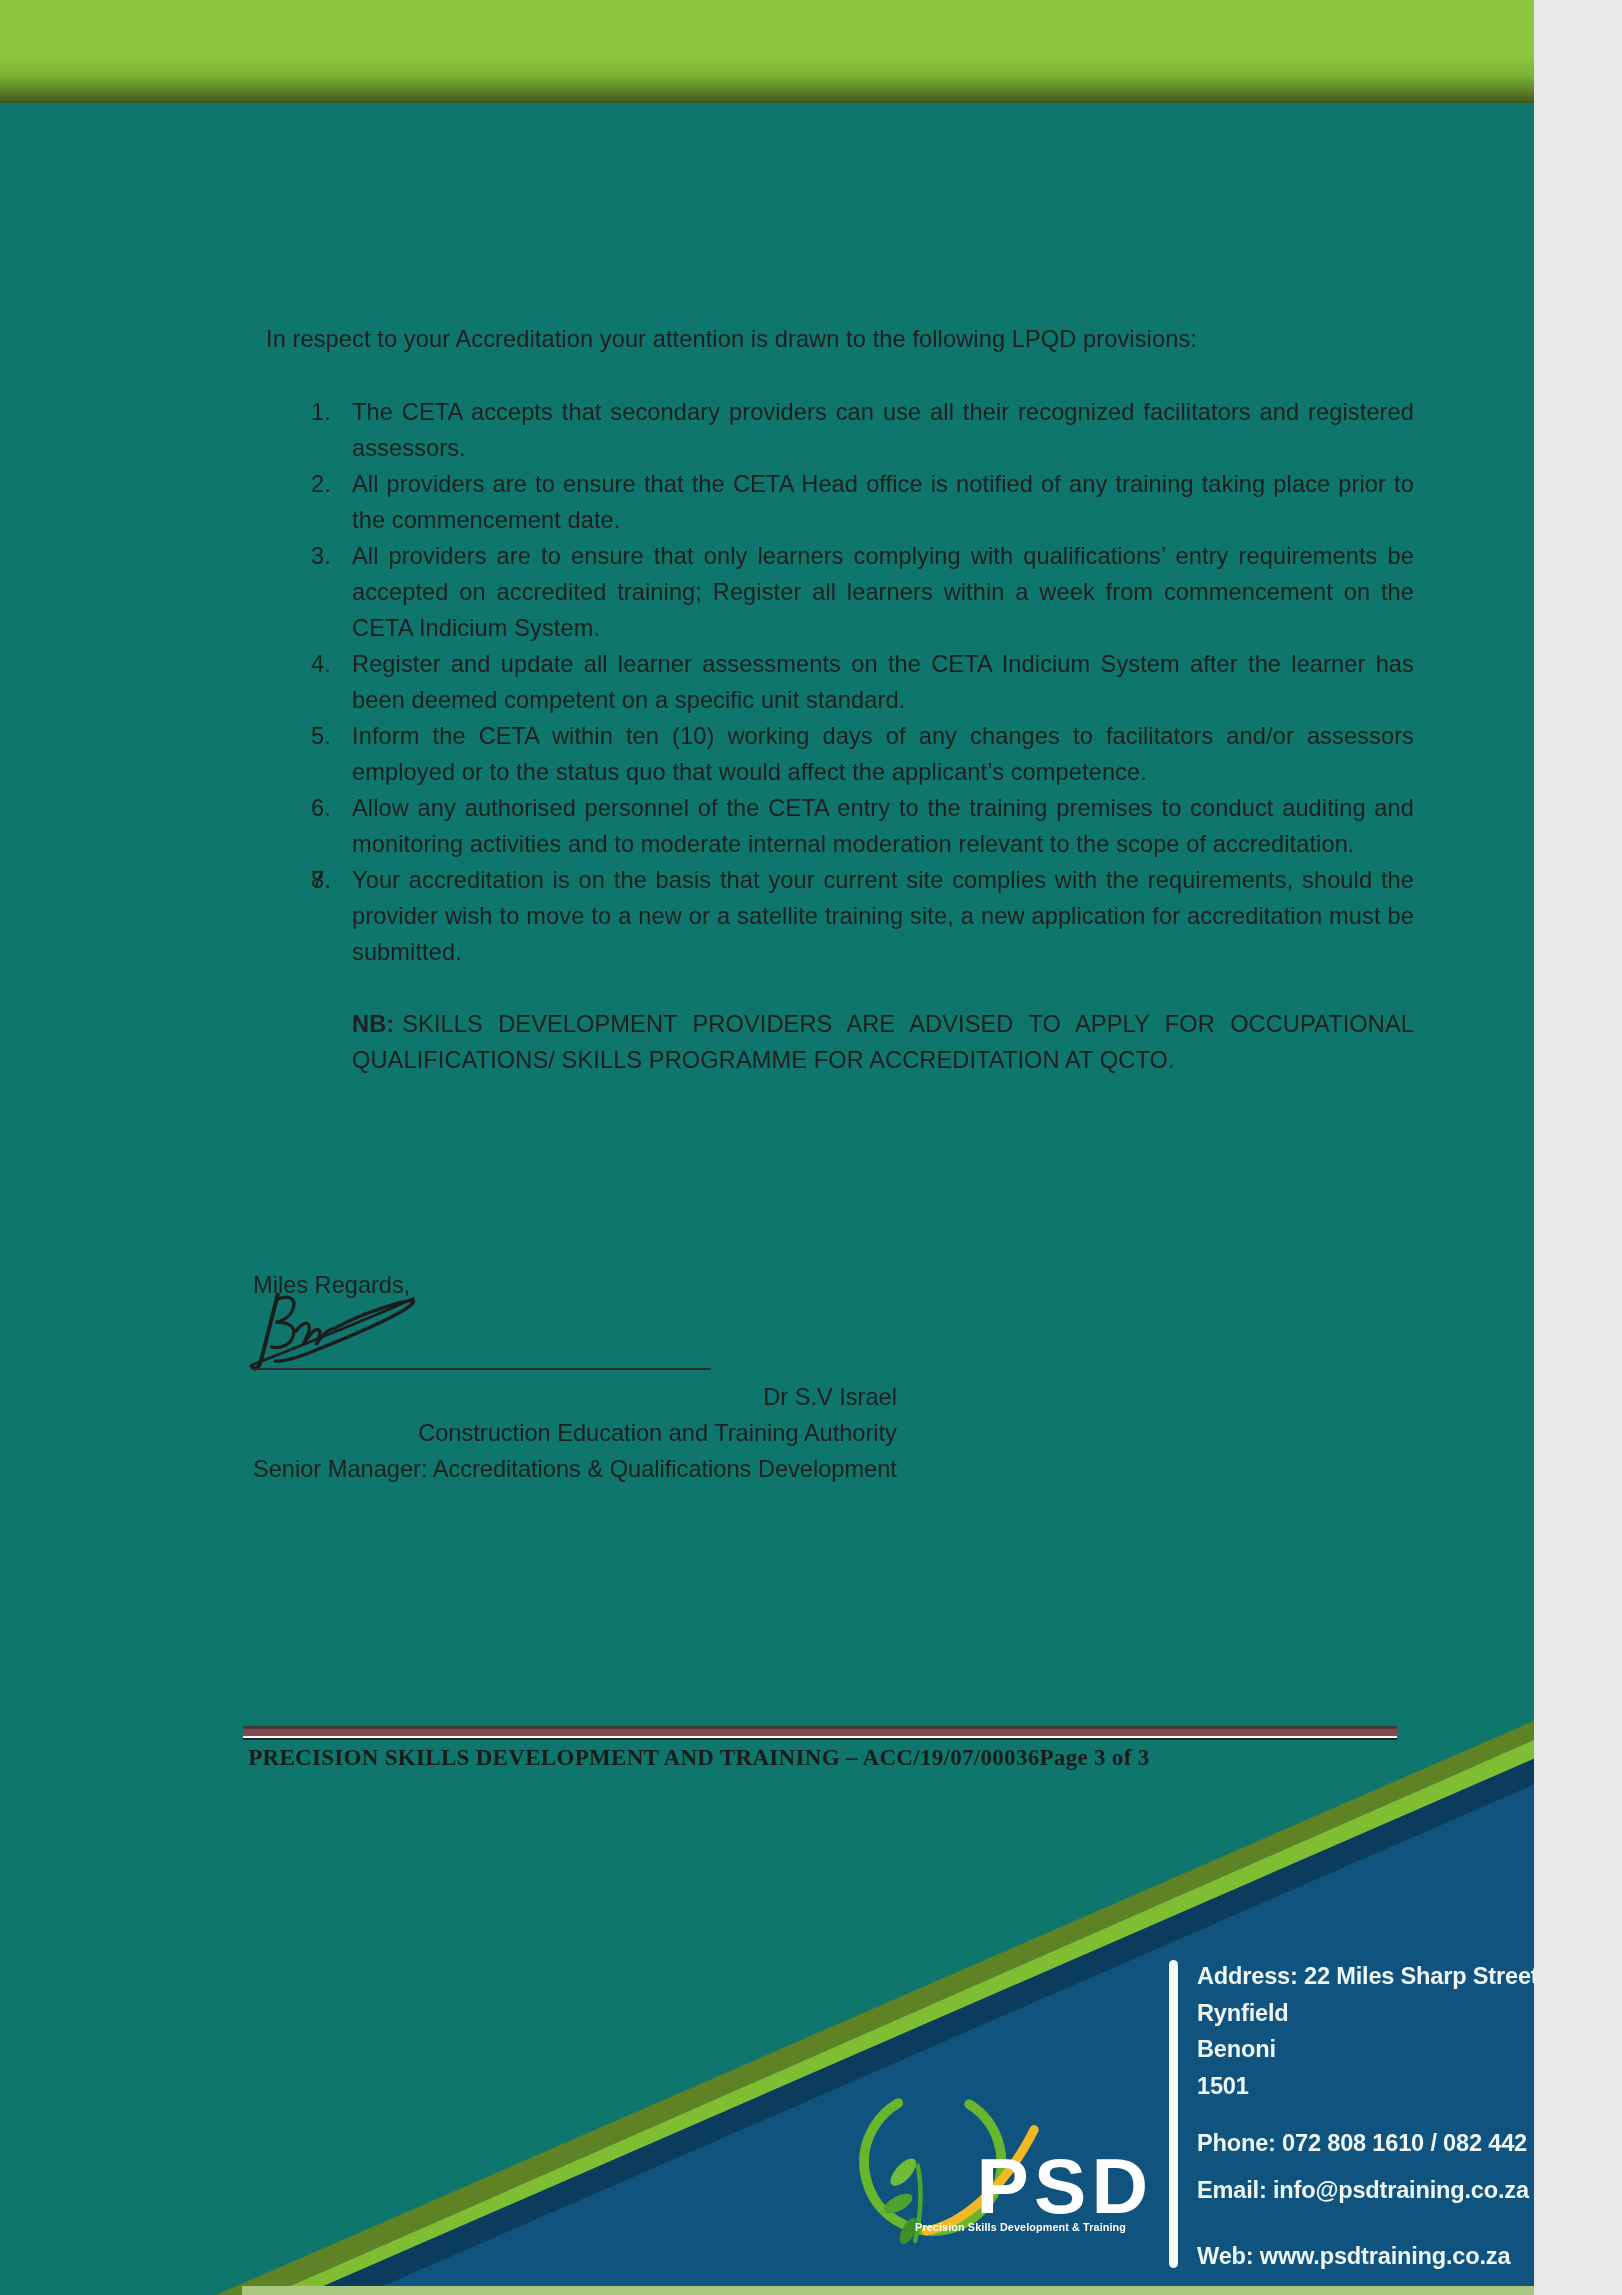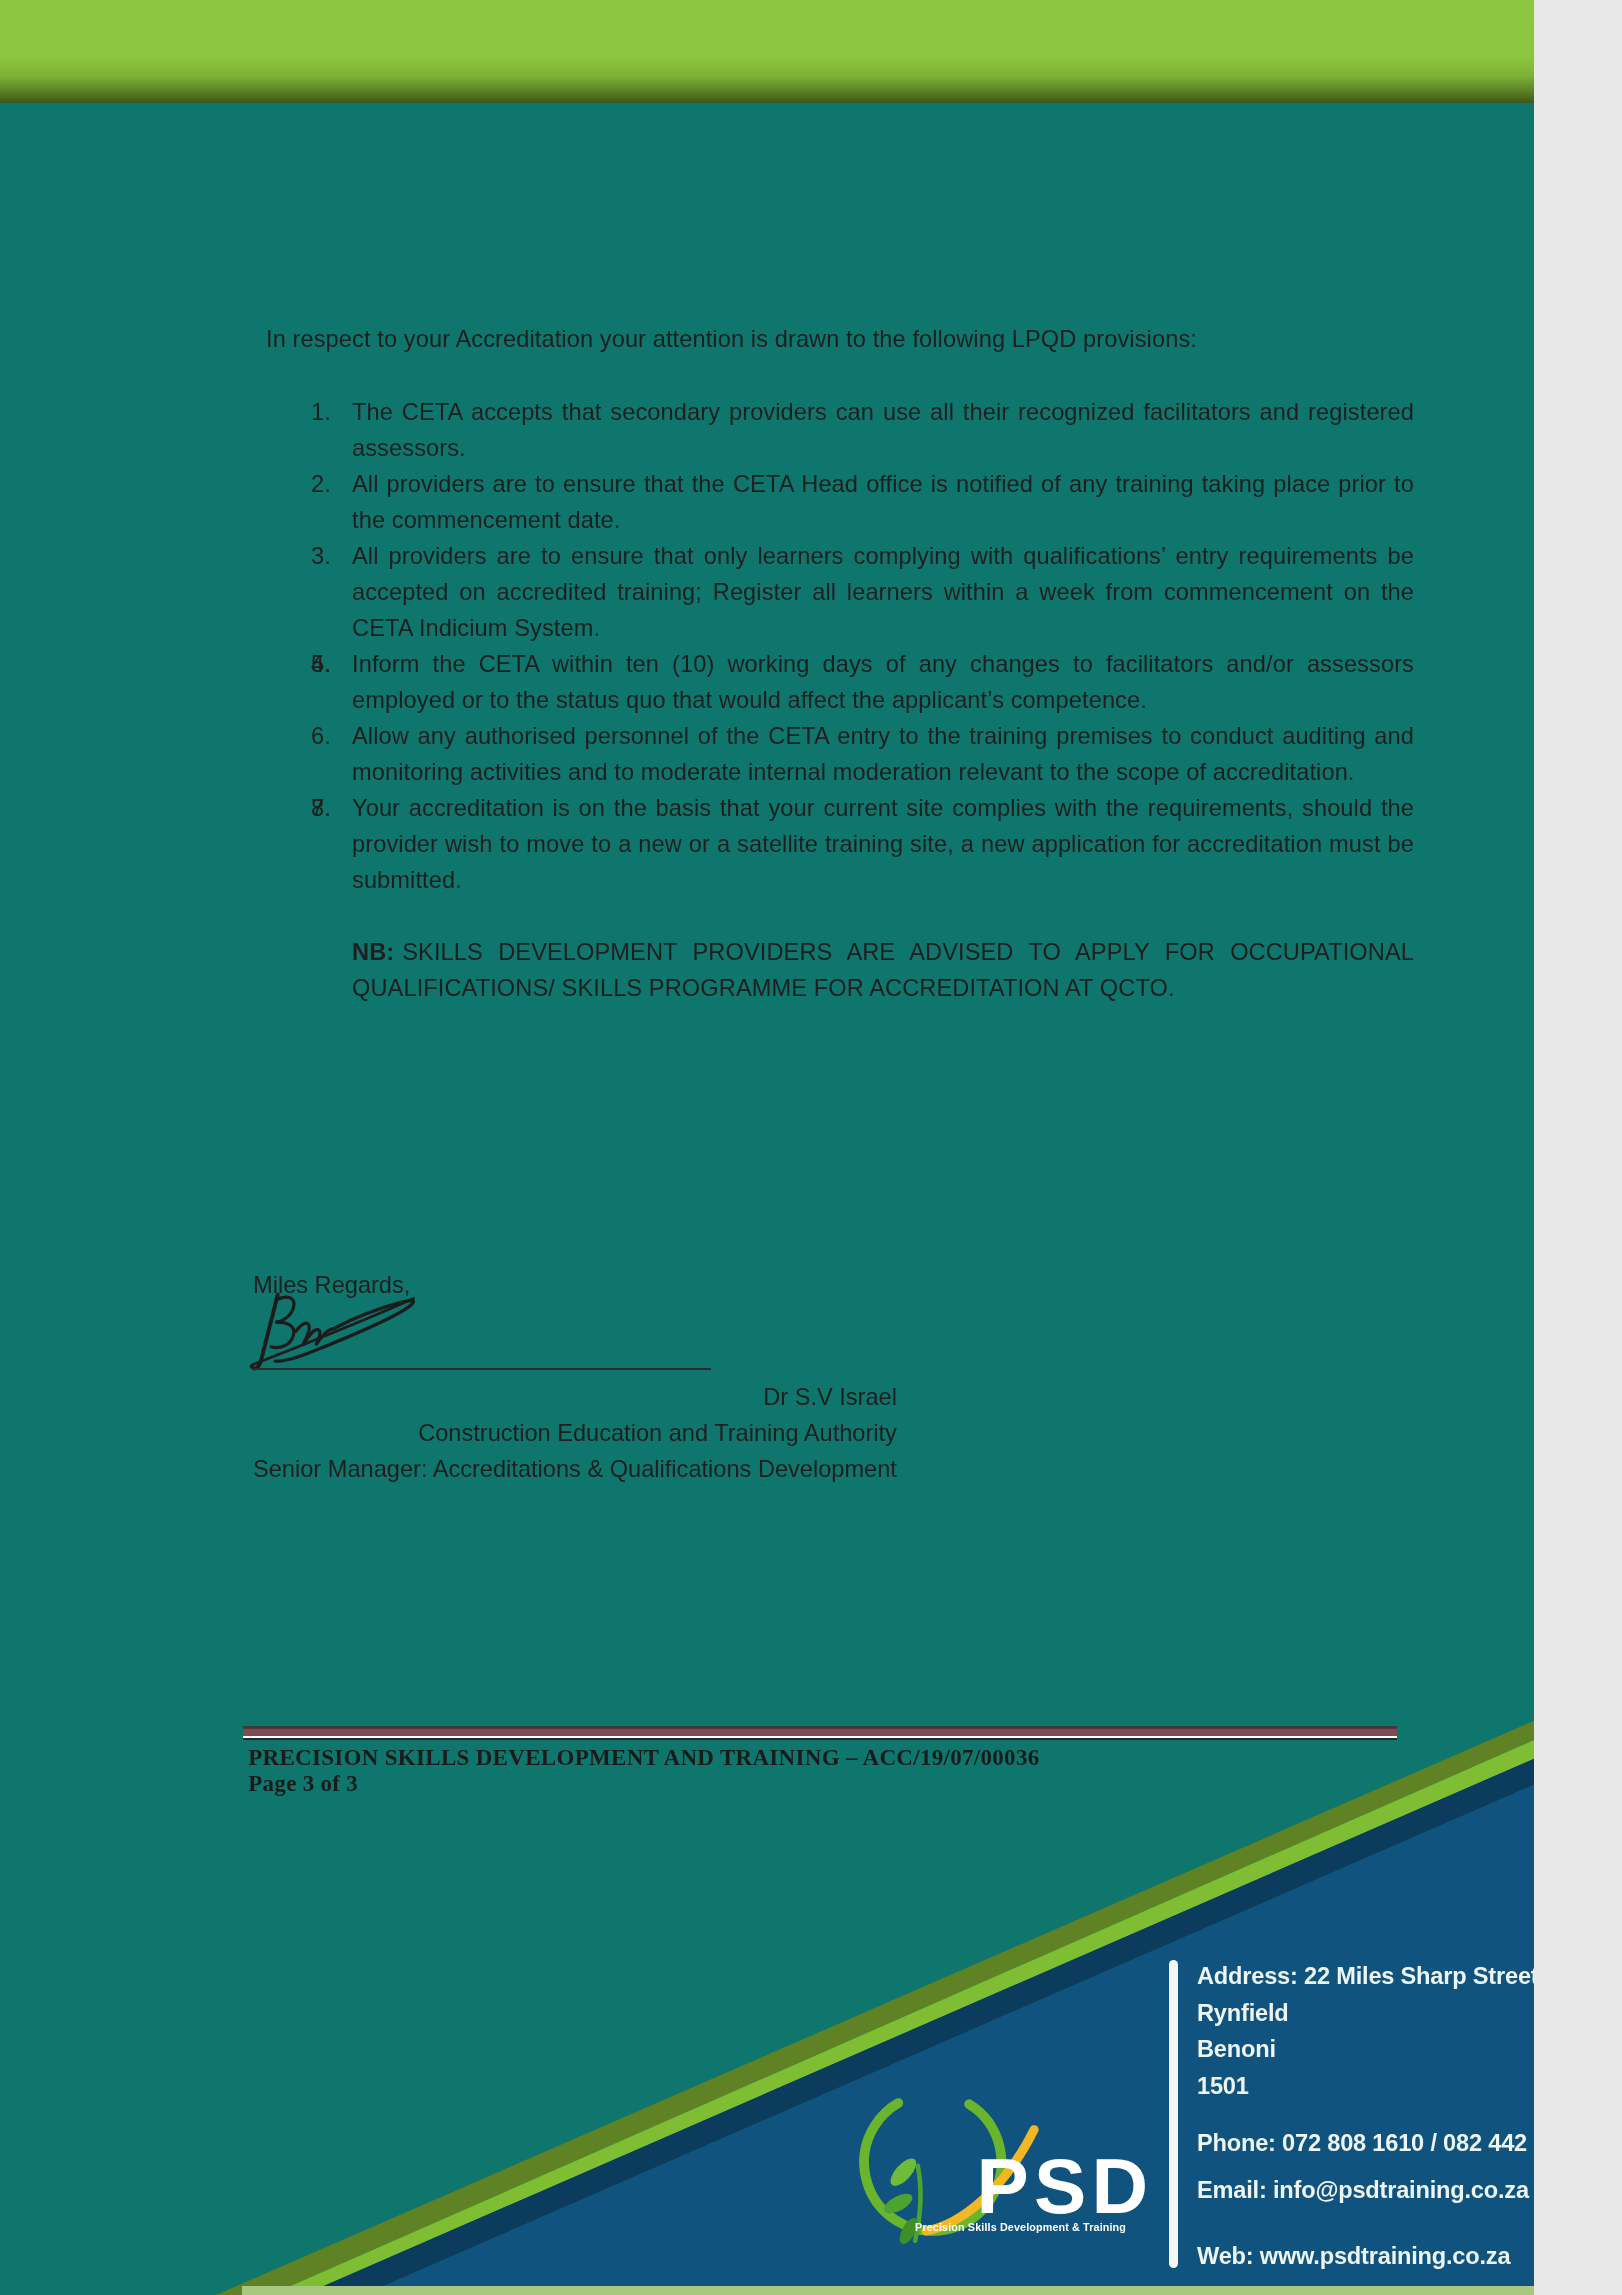--- a/index.html
+++ b/index.html
@@ -37,21 +37,20 @@
   .rule-wrap{position:absolute;left:243px;top:1726px;width:1154px;}
   .rule-thin-top{height:2px;background:#3a3a3a;}
   .rule-maroon{height:6.5px;background:#7e4b52;border-top:0.7px solid #57333a;}
   .rule-gap{height:2px;background:#fefefe;}
   .rule-thin-bot{height:2px;background:#282828;}
   .footer-row{
     display:flex;justify-content:flex-start;align-items:baseline;
     font-family:"Liberation Serif","DejaVu Serif",serif;
     font-weight:700;font-size:23px;letter-spacing:0.3px;color:#1b1b1b;
     padding:5.2px 1.3px 0 5.2px;
-    flex-direction:column;
   }
   
   .diag{position:absolute;inset:0;pointer-events:none;}
   .diag-olive{background:#5f8324;
     clip-path:polygon(1623px 1682px, 216px 2295px, 270px 2295px, 1623px 1701px);}
   .diag-green{background:#7fbe33;
     clip-path:polygon(1623px 1701px, 270px 2295px, 303px 2295px, 1623px 1720px);}
   .diag-navy{background:#0b3c5d;
     clip-path:polygon(1623px 1720px, 303px 2295px, 363px 2295px, 1623px 1746px);}
   .diag-blue{background:#0f537e;
@@ -87,20 +86,21 @@
       <div class="prov-item">
         <span class="prov-num">2.</span>
         <span>All providers are to ensure that the CETA Head office is notified of any training taking place prior to the commencement date.</span>
       </div>
       <div class="prov-item">
         <span class="prov-num">3.</span>
         <span>All providers are to ensure that only learners complying with qualifications’ entry requirements be accepted on accredited training; Register all learners within a week from commencement on the CETA Indicium System.</span>
       </div>
       <div class="prov-item">
         <span class="prov-num">4.</span>
+        <span>Register and update all learner assessments on the CETA Indicium System after the learner has been deemed competent on a specific unit standard.</span>
       </div>
       <div class="prov-item">
         <span class="prov-num">5.</span>
         <span>Inform the CETA within ten (10) working days of any changes to facilitators and/or assessors employed or to the status quo that would affect the applicant’s competence.</span>
       </div>
       <div class="prov-item">
         <span class="prov-num">6.</span>
         <span>Allow any authorised personnel of the CETA entry to the training premises to conduct auditing and monitoring activities and to moderate internal moderation relevant to the scope of accreditation.</span>
       </div>
       <div class="prov-item">

